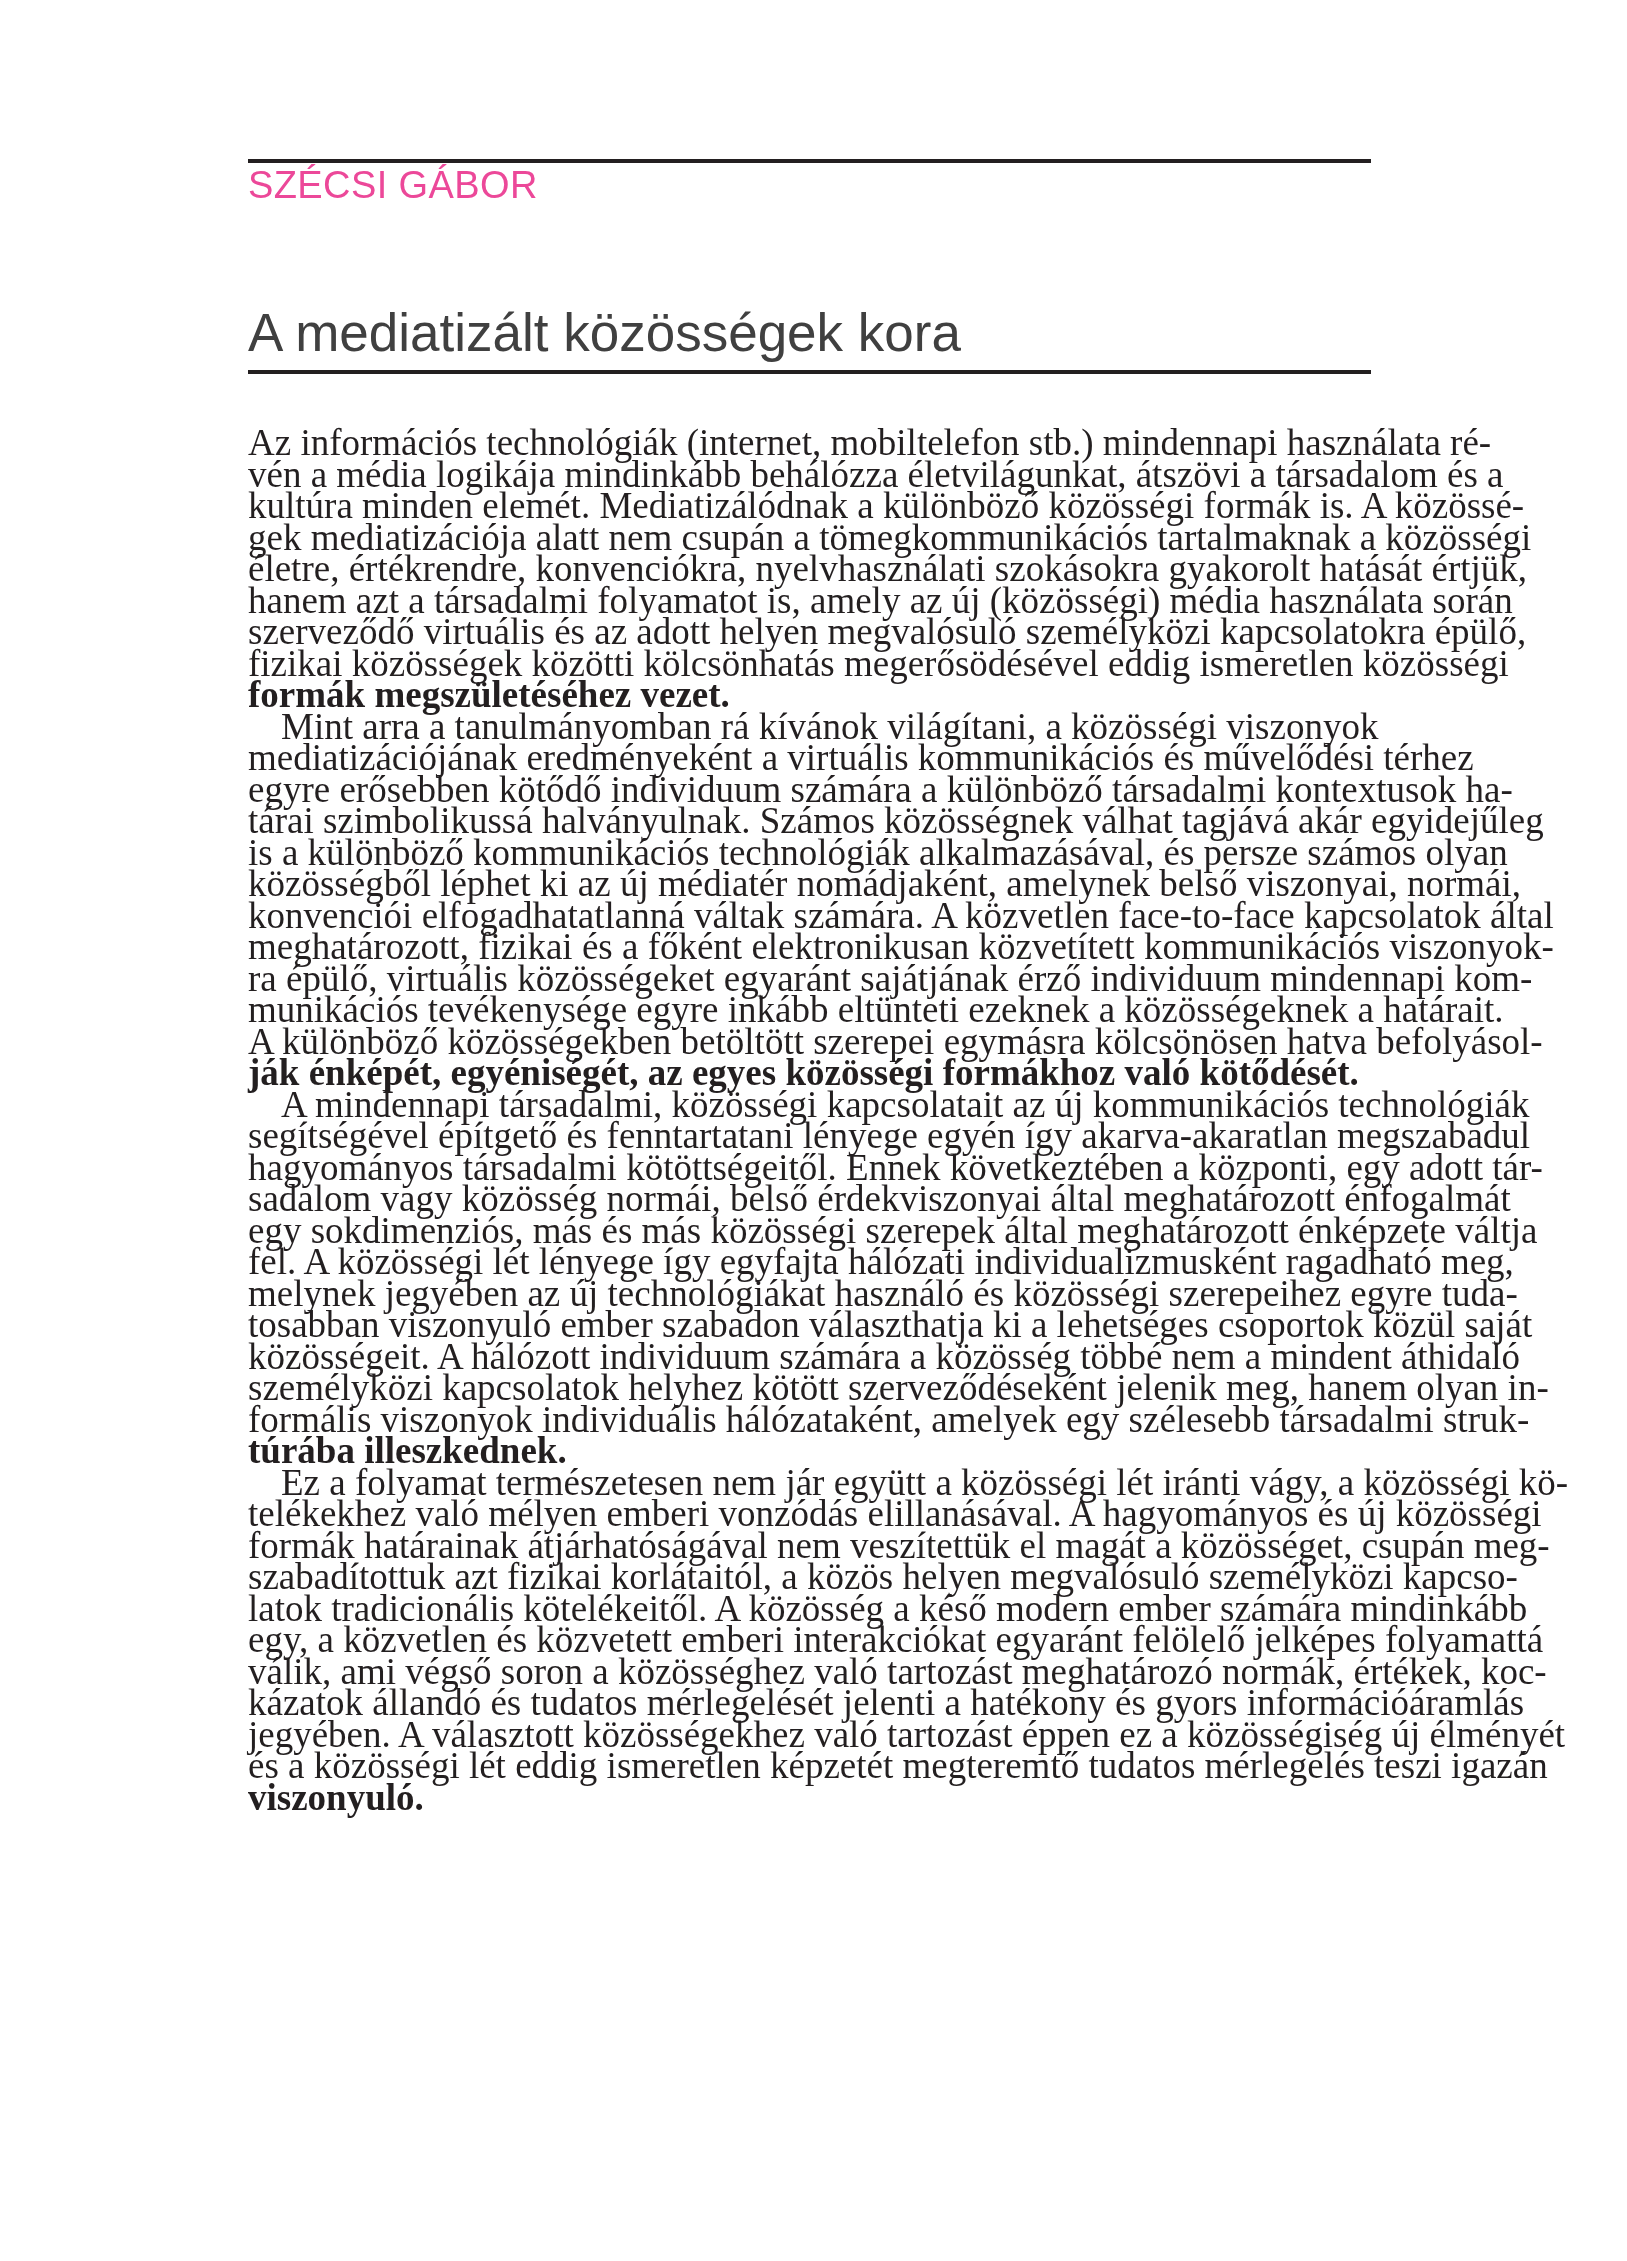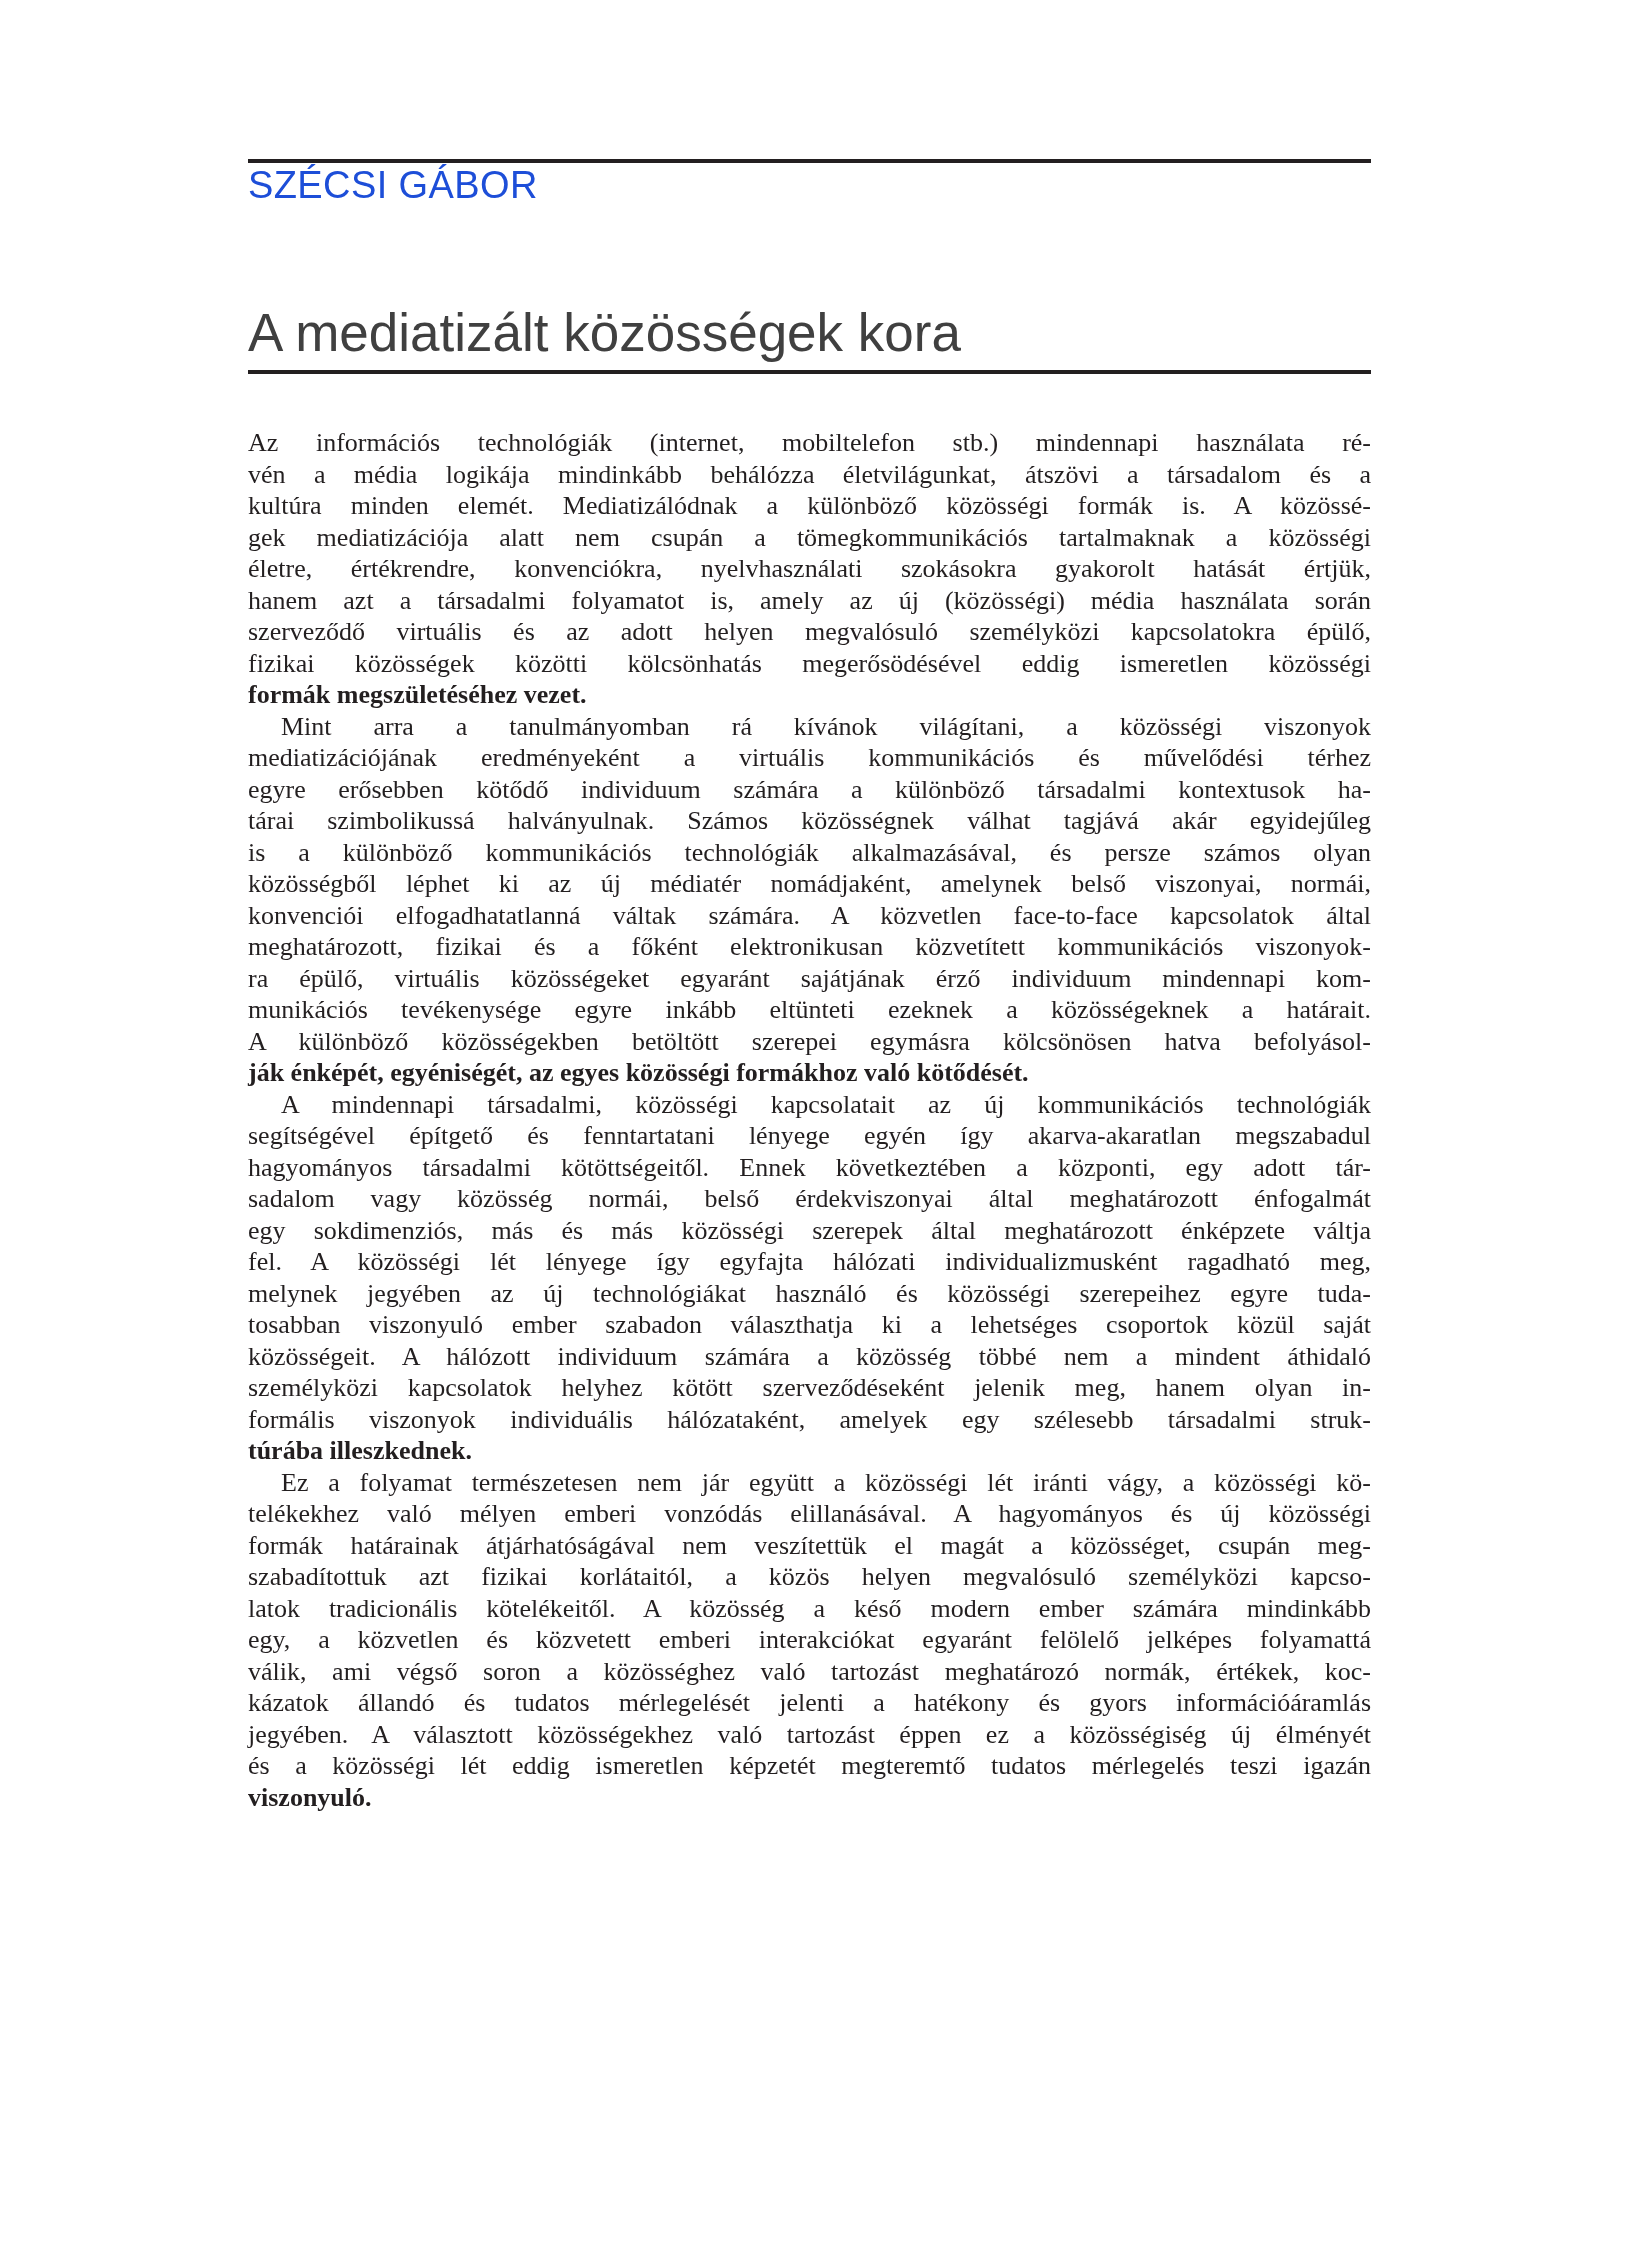--- a/index.html
+++ b/index.html
@@ -4,30 +4,30 @@
 <style>
   html, body { margin: 0; padding: 0; background: #ffffff; }
   body { width: 1628px; height: 2261px; position: relative; overflow: hidden; color: #231f20; }
   .page { position: absolute; left: 248px; top: 0; width: 1123px; }
   .rule { position: absolute; left: 0; width: 1123px; height: 3.8px; background: #231f20; }
   .rule.top { top: 159px; }
   .rule.bottom { top: 370px; }
   .author {
     position: absolute; left: 0; top: 164px;
     font-family: "Liberation Sans", sans-serif; font-size: 38px; line-height: 43px;
-    letter-spacing: 0.4px; color: #1d4ed8; white-space: nowrap;
+    letter-spacing: 0.4px; color: #ec4899; white-space: nowrap;
   }
   .title {
     position: absolute; left: 0; top: 302px;
     font-family: Liberation Sans, sans-serif; font-size: 53px; line-height: 61px;
     color: #404040; white-space: nowrap;
   }
   .body {
     position: absolute; left: 0; top: 427px; width: 1123px;
-    font-family: "Liberation Serif", serif; font-size: 26px; line-height: 31.5px; color: #231f20;
+    font-family: "Liberation Serif", serif; font-size: 37px; line-height: 31.5px; color: #231f20;
   }
   .line {
     display: block; height: 31.5px; white-space: nowrap;
     text-align: justify; text-align-last: justify;
   }
   .line.last { text-align-last: left; font-weight: bold; }
   .line.indent { padding-left: 33px; }
 </style>
 </head>
 <body>

